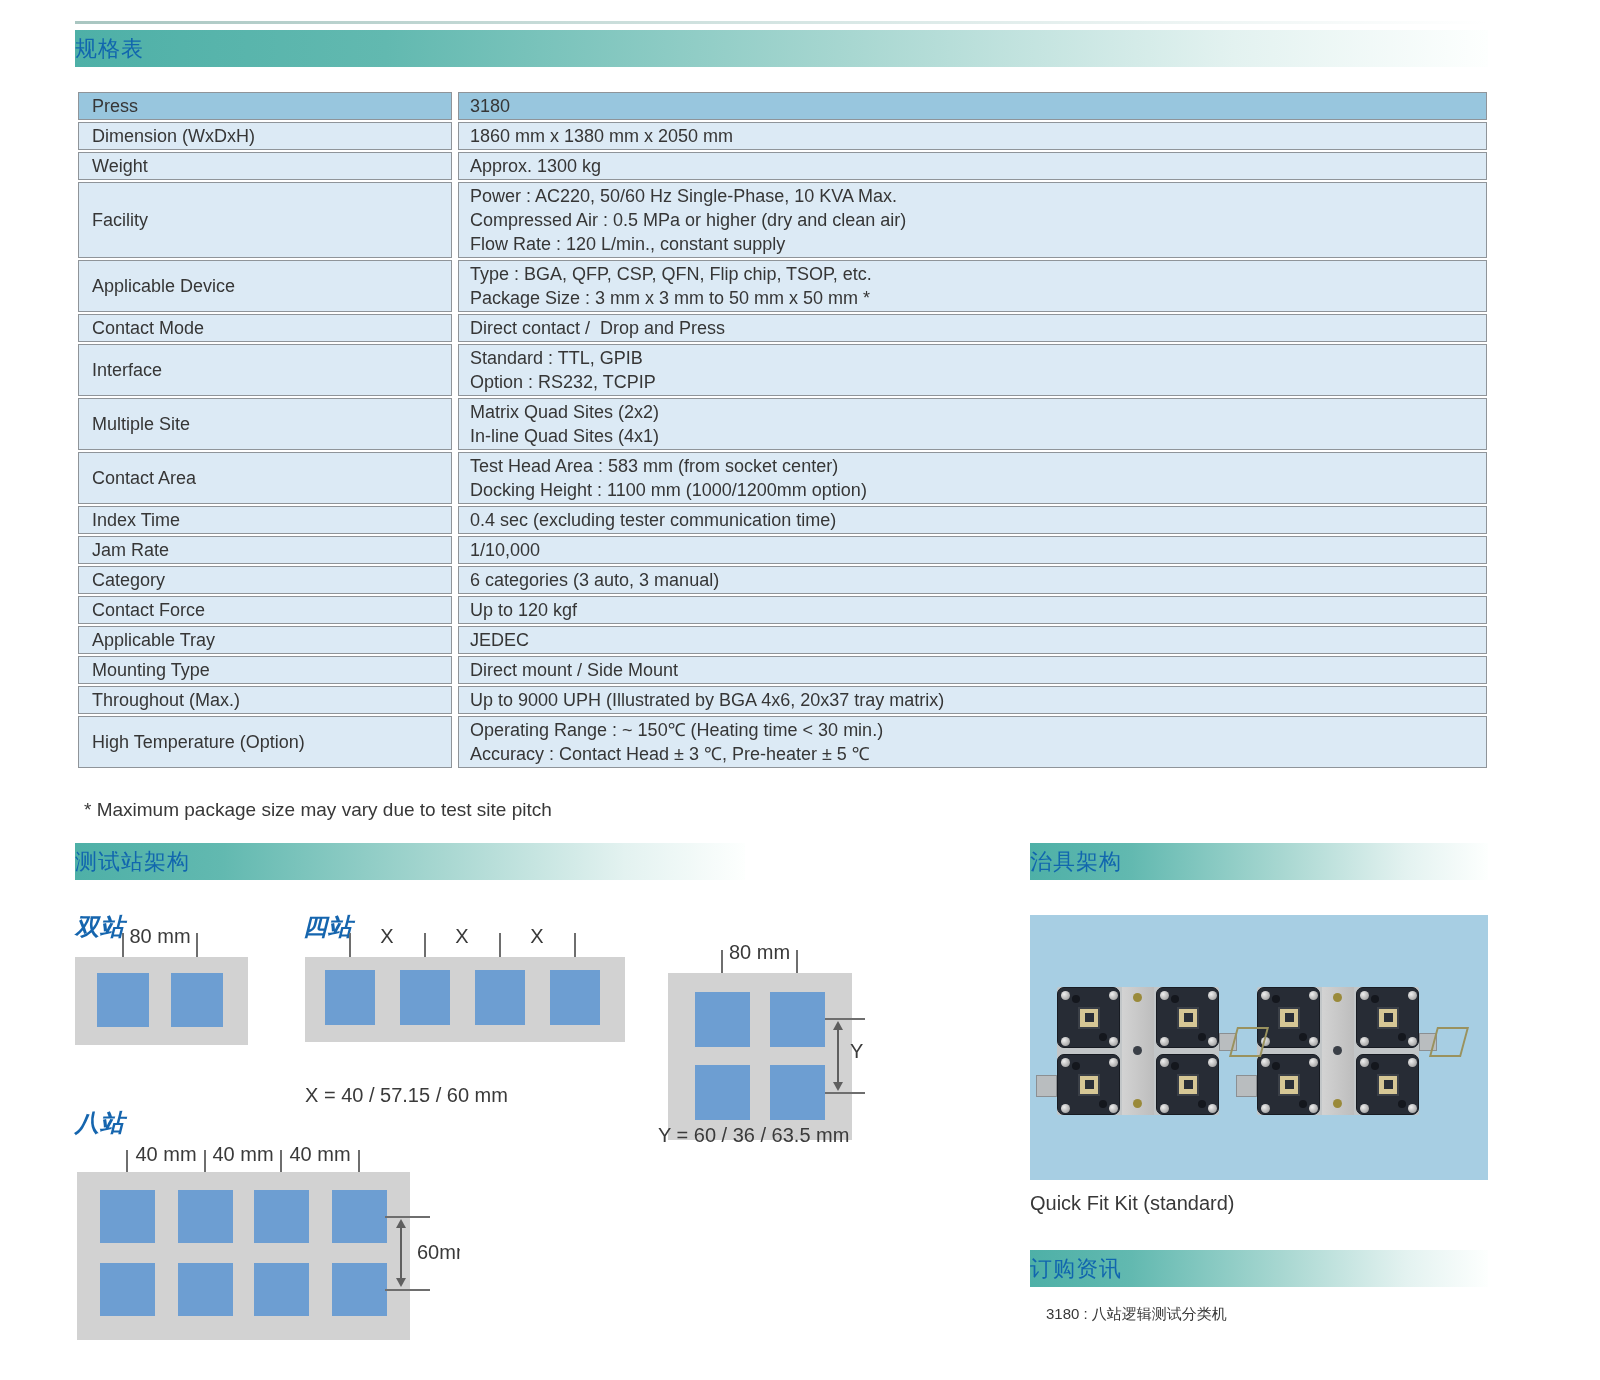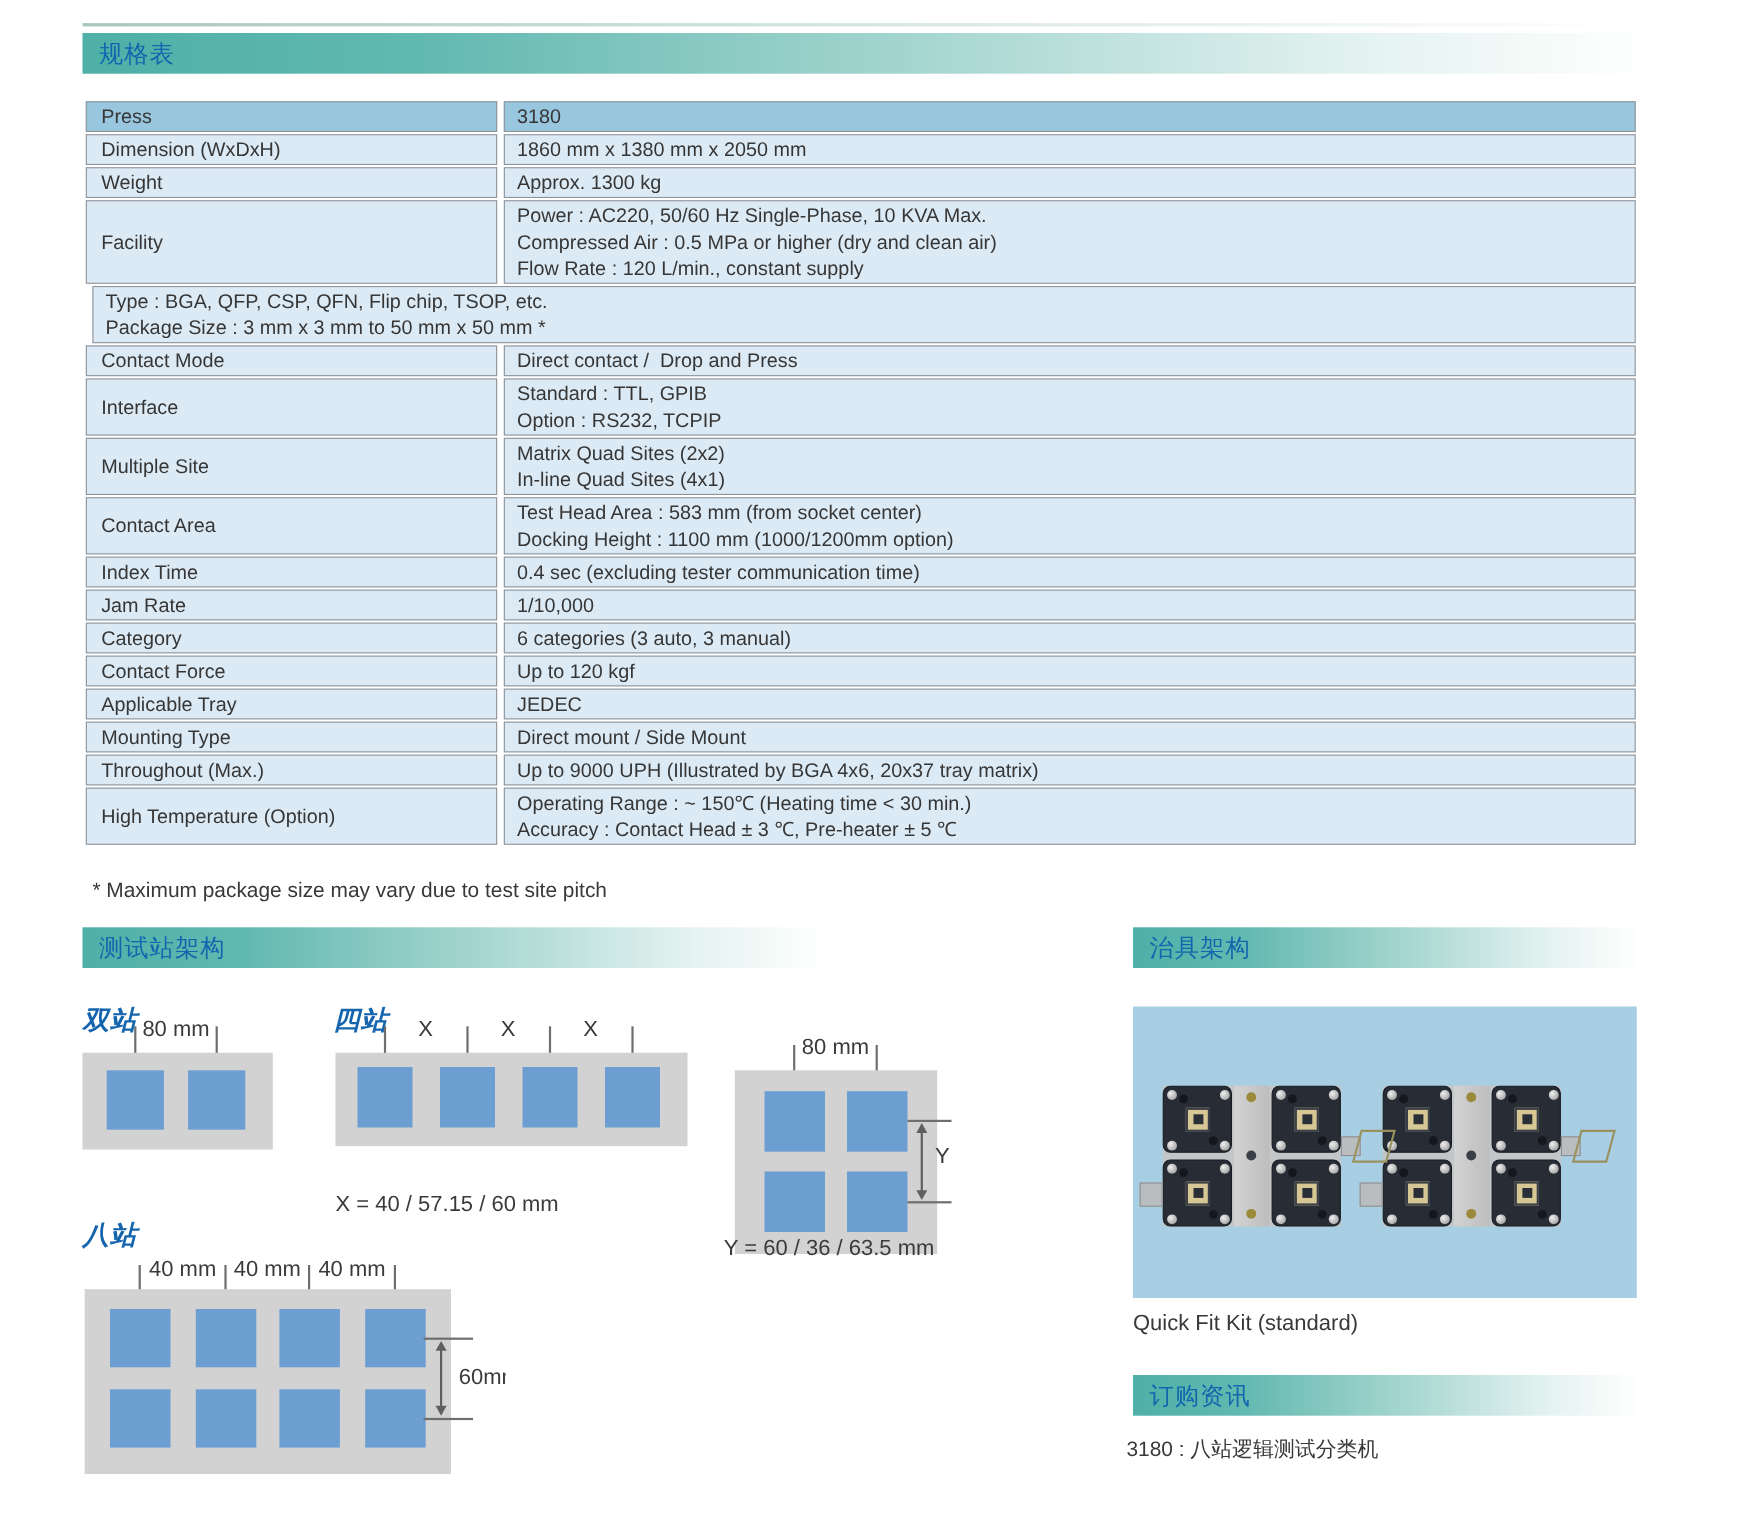--- a/index.html
+++ b/index.html
@@ -1,21 +1,21 @@
 <!DOCTYPE html>
 <html><head>
 <meta charset="utf-8">
 <style>
   html,body{margin:0;padding:0;background:#ffffff;}
   #canvas{position:relative;width:1600px;height:1380px;background:#fff;overflow:hidden;
           font-family:"Liberation Sans",sans-serif;color:#363636;}
 
   
   .banner{position:absolute;height:37px;box-sizing:border-box;display:flex;align-items:center;
-          padding-left:15px;font-size:22px;letter-spacing:1px;color:#1166ae;
+          font-size:22px;letter-spacing:1px;color:#1166ae;
           background:linear-gradient(90deg,#4eb0a7 0%,#62b9b0 22%,#a8d7d1 55%,#e3f2f0 82%,#fdfffe 100%);}
   .toprule{position:absolute;height:3px;
           background:linear-gradient(90deg,#a9c6c1 0%,#d9e8e6 55%,#ffffff 100%);}
 
   
   #spec-table{position:absolute;left:78px;top:92px;width:1409px;}
   .spec-row{display:flex;margin-bottom:2px;}
   .cell-label{width:374px;box-sizing:border-box;background:#dceaf5;border:1px solid #8f9499;
               display:flex;align-items:center;padding-left:13px;font-size:18px;}
   .cell-value{flex:1;box-sizing:border-box;background:#dceaf5;border:1px solid #8f9499;
@@ -54,21 +54,21 @@
          border-radius:7px;box-sizing:border-box;}
   .screw{position:absolute;width:9px;height:9px;border-radius:50%;
          background:radial-gradient(circle at 35% 35%,#efefef,#8d8d8d);}
   .socket{position:absolute;left:20px;top:19px;width:22px;height:22px;background:#d6c795;
           border:2px solid #3a3f47;box-sizing:border-box;}
   .socket-hole{position:absolute;left:5px;top:4px;width:9px;height:9px;background:#2a2f37;}
   .spot{position:absolute;width:8px;height:8px;border-radius:50%;background:#14171d;}
   .latch{position:absolute;background:#b9bdbf;border:1px solid #8b8f92;box-sizing:border-box;}
   .wireloop{position:absolute;border:2px solid #9a925e;background:transparent;transform:skewX(-15deg);}
   #fixture-caption{position:absolute;left:1030px;top:1192px;font-size:20px;color:#383838;}
-  #order-item{position:absolute;left:1024px;top:1305px;font-size:19px;color:#383838;}
+  #order-item{position:absolute;left:1046px;top:1305px;font-size:15px;color:#383838;}
 </style>
 </head>
 <body>
 
 <div id="canvas">
 
   <div class="toprule" style="left:75px;top:21px;width:1413px;"></div>
   <div class="banner" style="left:75px;top:30px;width:1413px;">
     <span>规格表</span>
   </div>
@@ -94,20 +94,21 @@
       </div>
       <div class="spec-row">
         <div class="cell-label">Facility</div>
         <div class="cell-value">
           <div class="vline">Power : AC220, 50/60 Hz Single-Phase, 10 KVA Max.</div>
           <div class="vline">Compressed Air : 0.5 MPa or higher (dry and clean air)</div>
           <div class="vline">Flow Rate : 120 L/min., constant supply</div>
         </div>
       </div>
       <div class="spec-row">
+        <div class="cell-label">Applicable Device</div>
         <div class="cell-value">
           <div class="vline">Type : BGA, QFP, CSP, QFN, Flip chip, TSOP, etc.</div>
           <div class="vline">Package Size : 3 mm x 3 mm to 50 mm x 50 mm *</div>
         </div>
       </div>
       <div class="spec-row">
         <div class="cell-label">Contact Mode</div>
         <div class="cell-value">
           <div class="vline">Direct contact /  Drop and Press</div>
         </div>

